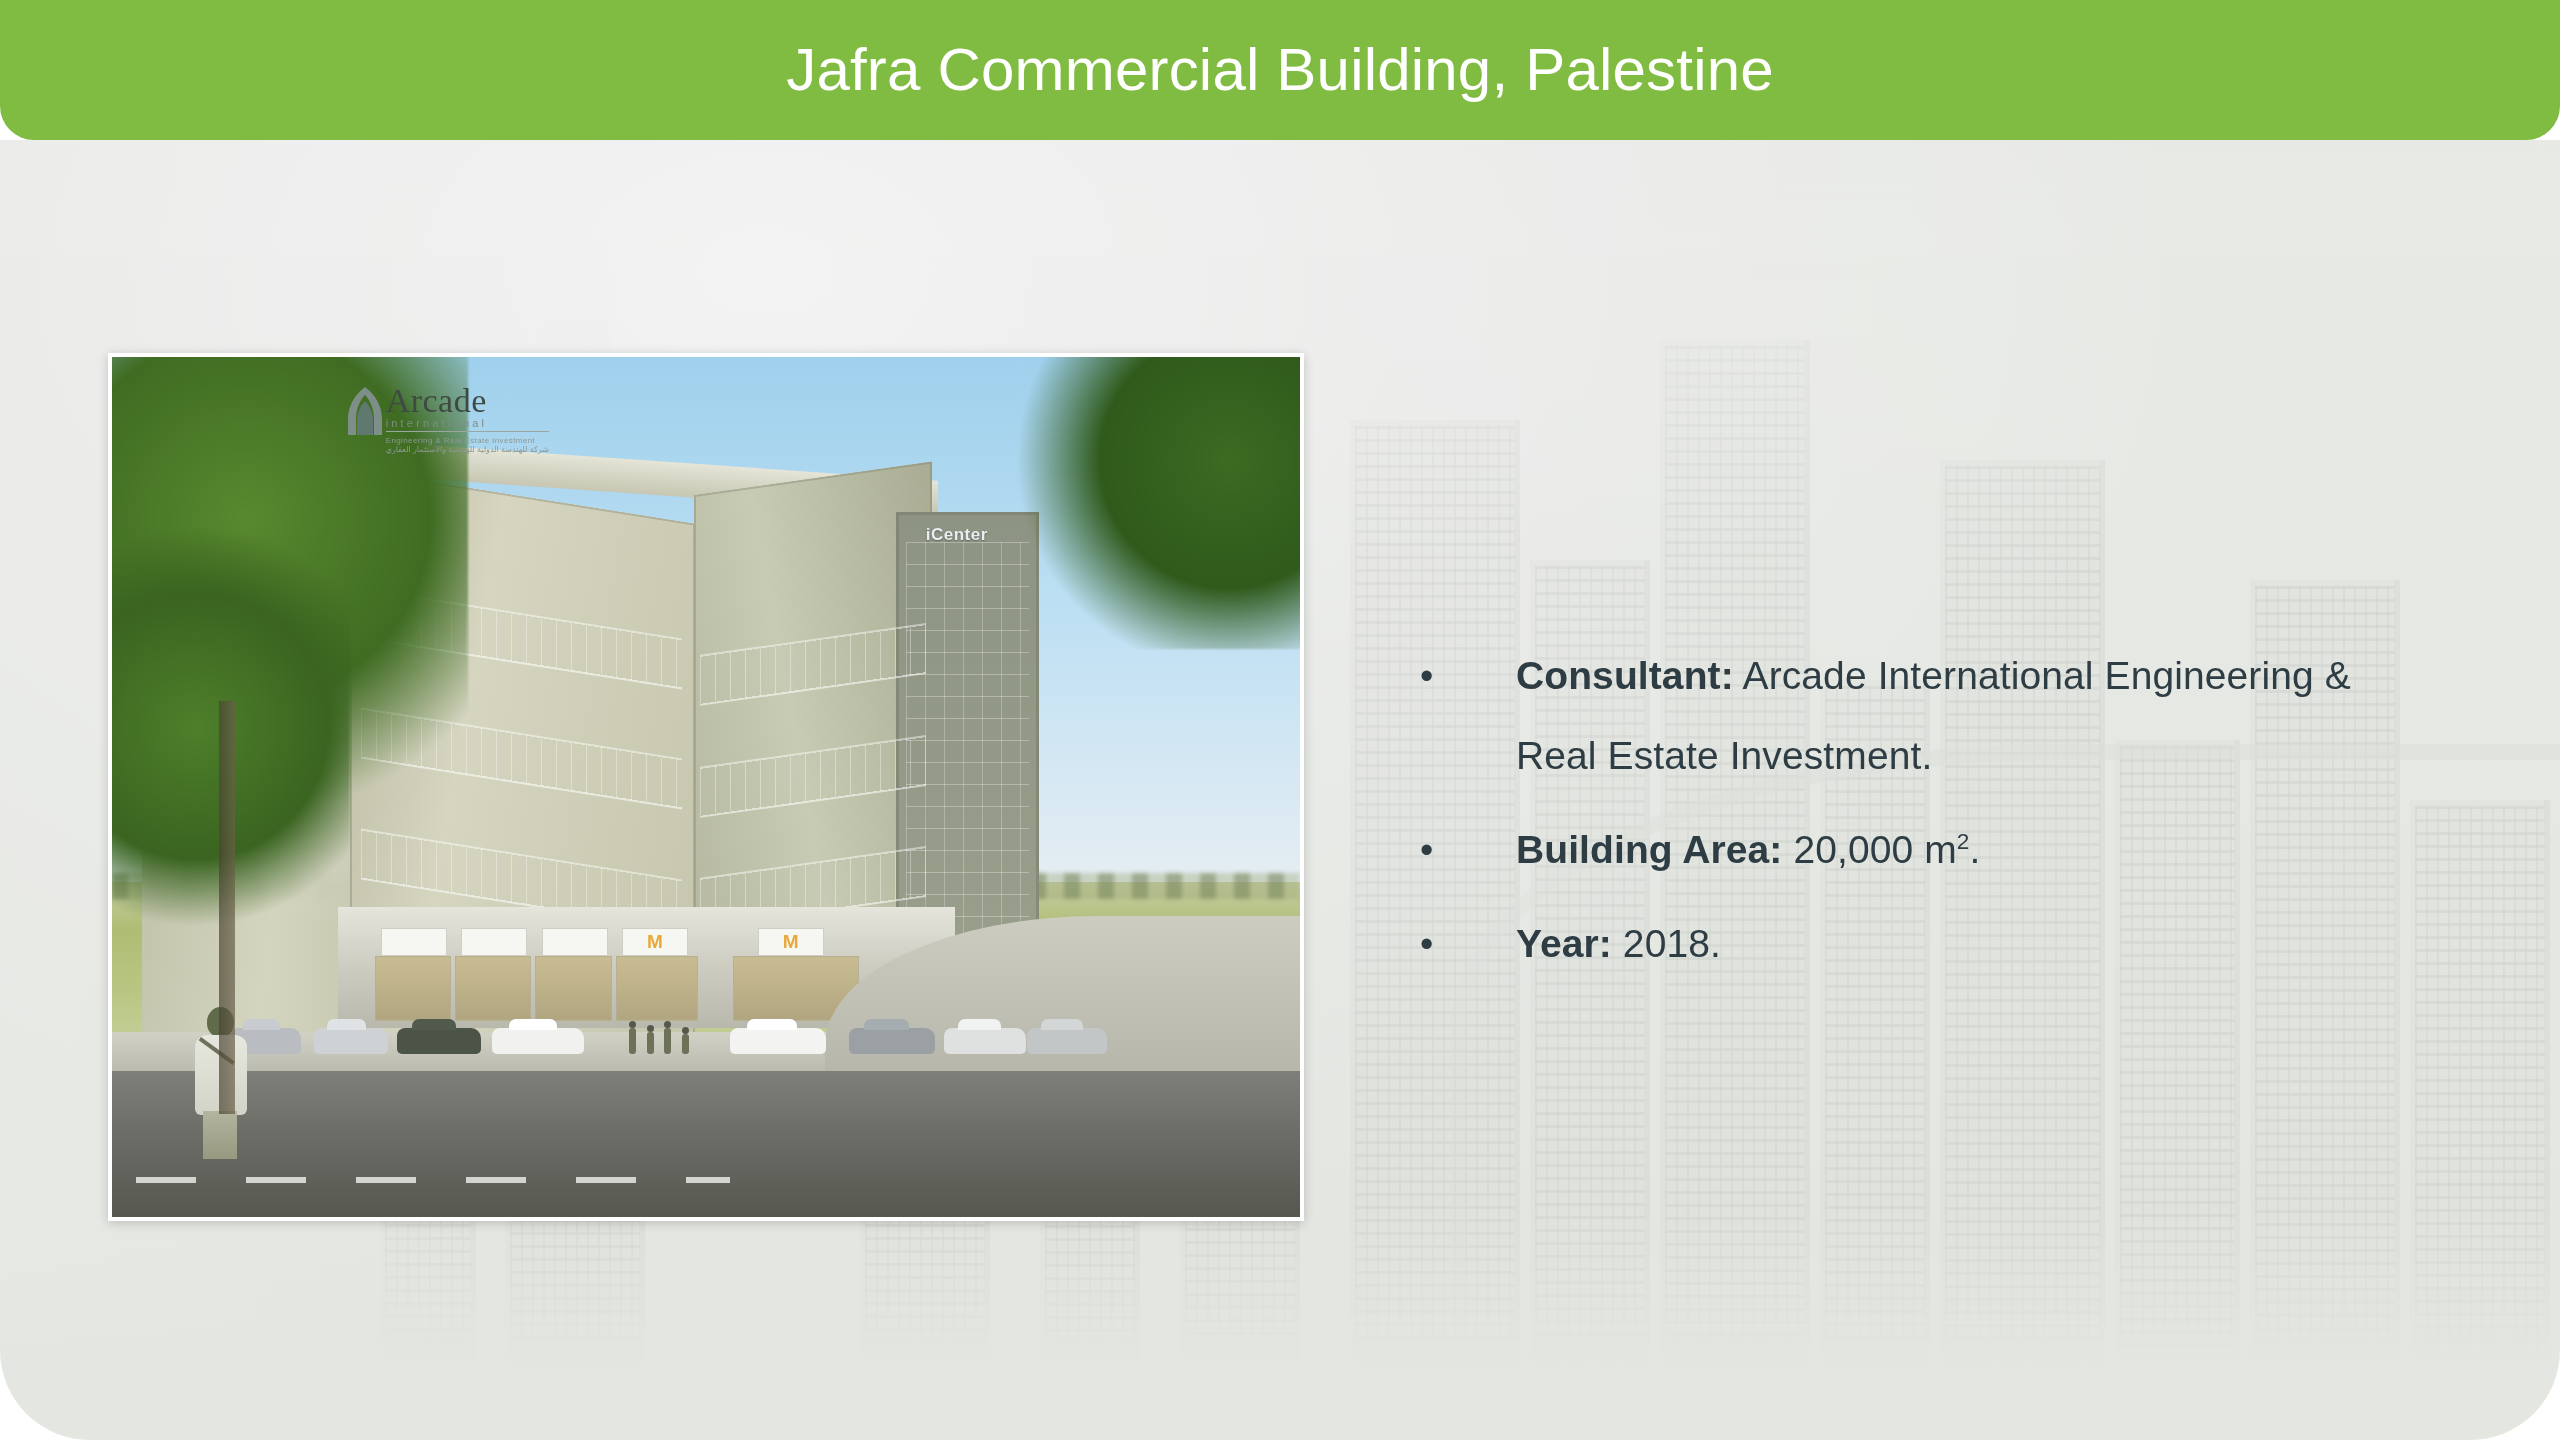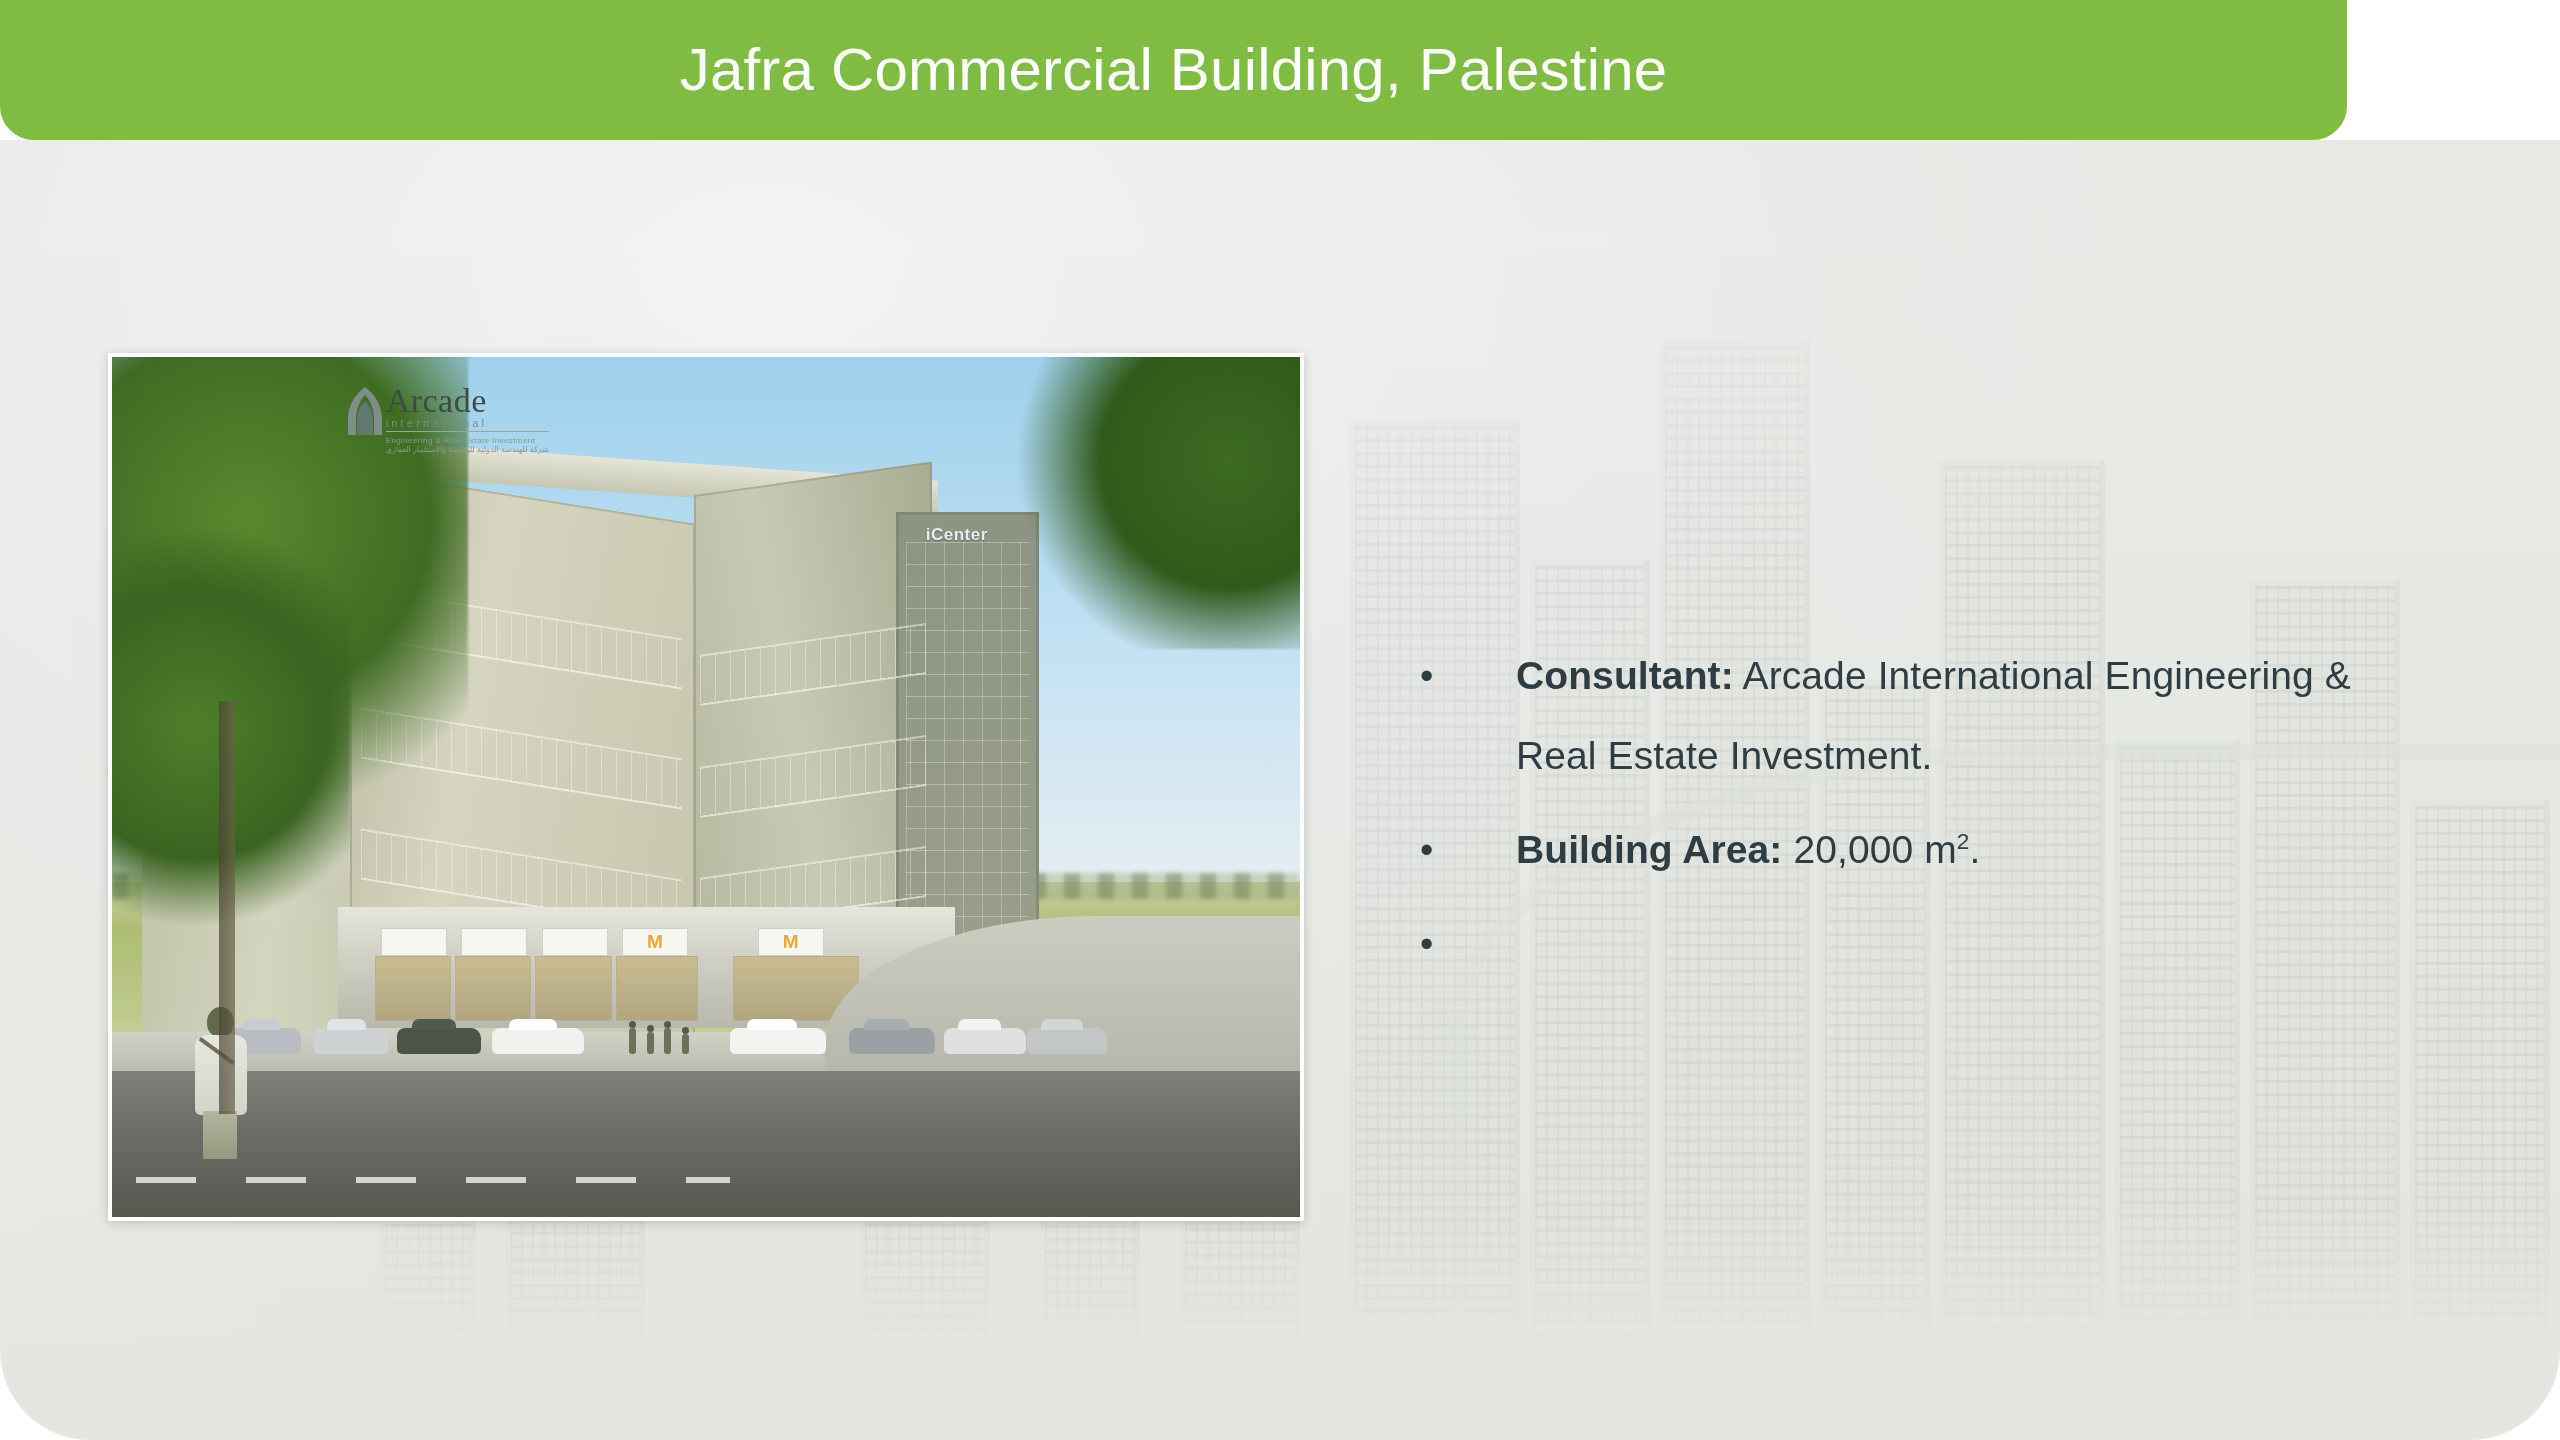--- a/index.html
+++ b/index.html
@@ -106,21 +106,21 @@
     width: 100%;
     height: 420px;
     background: linear-gradient(180deg, #f1f2f1 0%, rgba(241,242,241,0) 100%);
   }
 
   
   .header-bar {
     position: absolute;
     left: 0;
     top: 0;
-    width: 2347px;
+    width: 2560px;
     height: 140px;
     background: #80bc42;
     border-bottom-left-radius: 34px;
     border-bottom-right-radius: 34px;
     display: flex;
     align-items: center;
     justify-content: center;
   }
   .header-title {
     color: #ffffff;
@@ -530,17 +530,21 @@
     <div class="bullet-row">
       <div class="bullet-dot">•</div>
       <div class="bullet-text">
         <b>Building Area:</b>
         <span>20,000 m</span><sup>2</sup><span>.</span>
       </div>
     </div>
 
     <div class="bullet-row">
       <div class="bullet-dot">•</div>
+      <div class="bullet-text">
+        <b>Year:</b>
+        <span>2018.</span>
+      </div>
     </div>
 
   </div>
 
 </div>
 
 </body></html>

